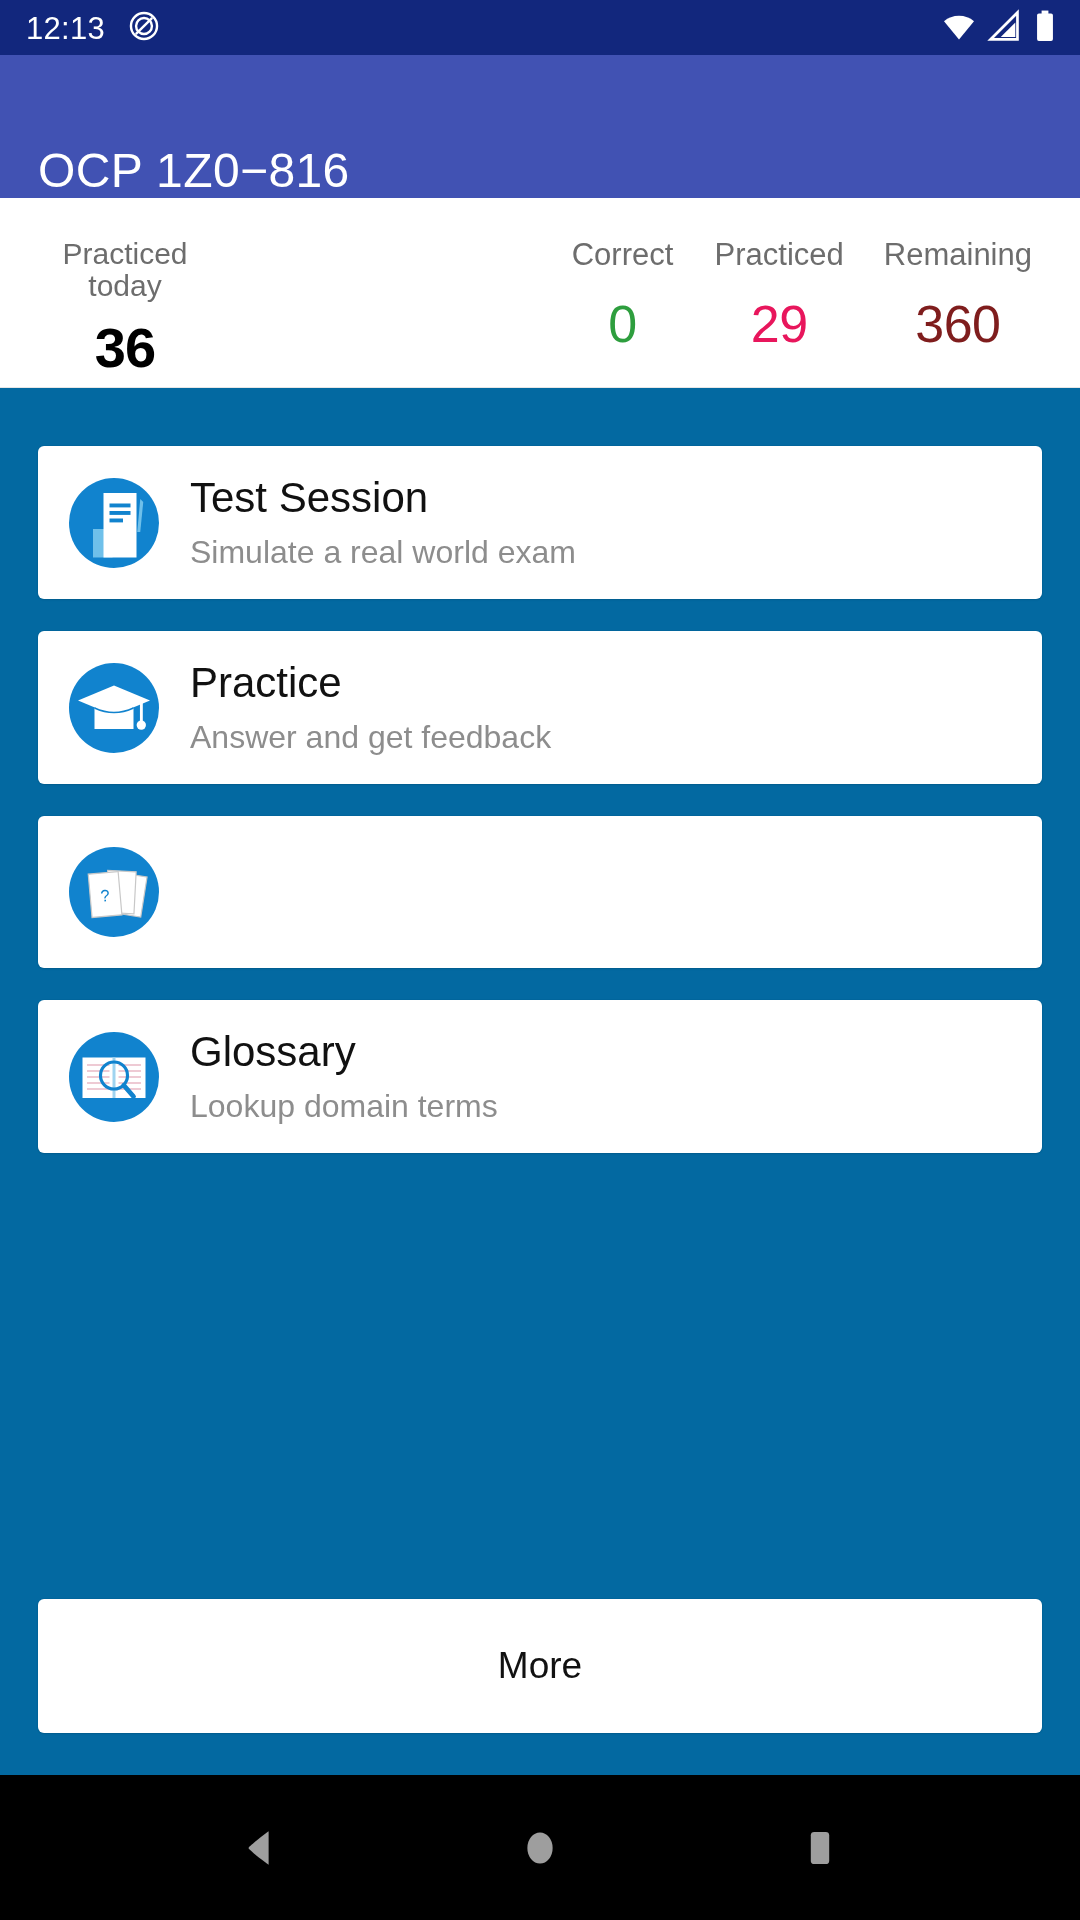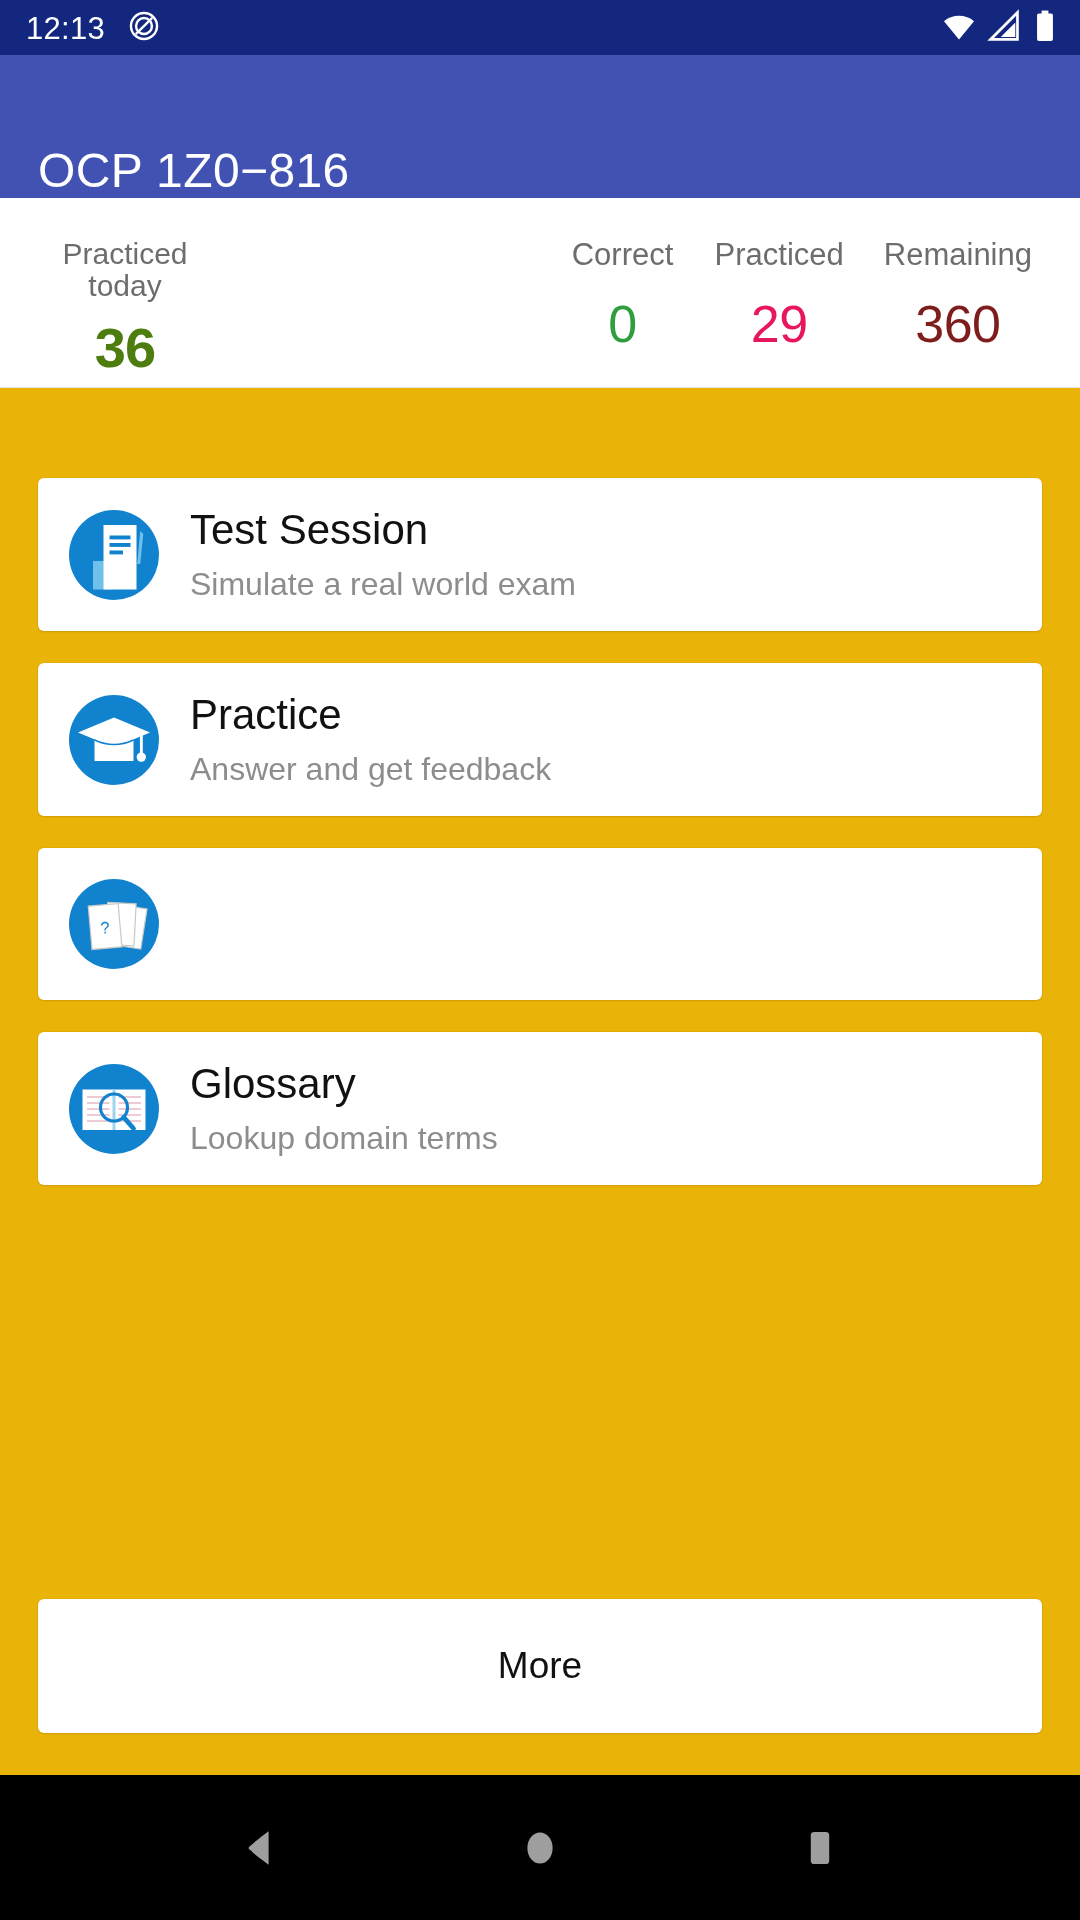--- a/index.html
+++ b/index.html
@@ -31,31 +31,31 @@
   
   .stats {
     background:#ffffff; flex:0 0 auto; height:190px;
     display:flex; align-items:flex-start; padding:40px 30px 0 0;
     border-bottom:1px solid #e6e6e6;
   }
   .practiced {
     width:250px; text-align:center; display:flex; flex-direction:column; align-items:center;
   }
   .practiced-label { font-size:30px; color:#6d6d6d; line-height:1.08; }
-  .practiced-value { font-size:56px; font-weight:bold; color:#4d7c0f; margin-top:12px; letter-spacing:-1px; }
+  .practiced-value { font-size:56px; font-weight:bold; color:#000000; margin-top:12px; letter-spacing:-1px; }
   .stats-spacer { flex:1 1 auto; }
   .stat-group { display:flex; align-items:flex-start; gap:4px; }
   .stat {
     display:flex; flex-direction:column; align-items:center; padding:0 18px; min-width:140px;
   }
   .stat-label { font-size:31px; color:#6d6d6d; line-height:1.1; }
   .stat-value { font-size:52px; margin-top:22px; letter-spacing:-.5px; }
 
   
-  .content { flex:1 1 auto; background:#eab308; padding:90px 38px 0 38px; position:relative; overflow:hidden; }
+  .content { flex:1 1 auto; background:#0369a1; padding:58px 38px 0 38px; position:relative; overflow:hidden; }
   .card {
     background:#ffffff; border-radius:6px; margin-bottom:32px;
     display:flex; align-items:center; padding:28px 0 28px 0;
     box-shadow:0 1px 2px rgba(0,0,0,.10), 0 0 0 1px rgba(0,0,0,.025);
     min-height:148px;
   }
   .card-icon { width:152px; display:flex; align-items:center; justify-content:center; flex:0 0 auto; }
   .card-text { display:flex; flex-direction:column; justify-content:center; }
   .card-title { font-size:42px; color:#111111; line-height:1.15; }
   .card-sub { font-size:32px; color:#8d8d8d; margin-top:12px; line-height:1.15; }

